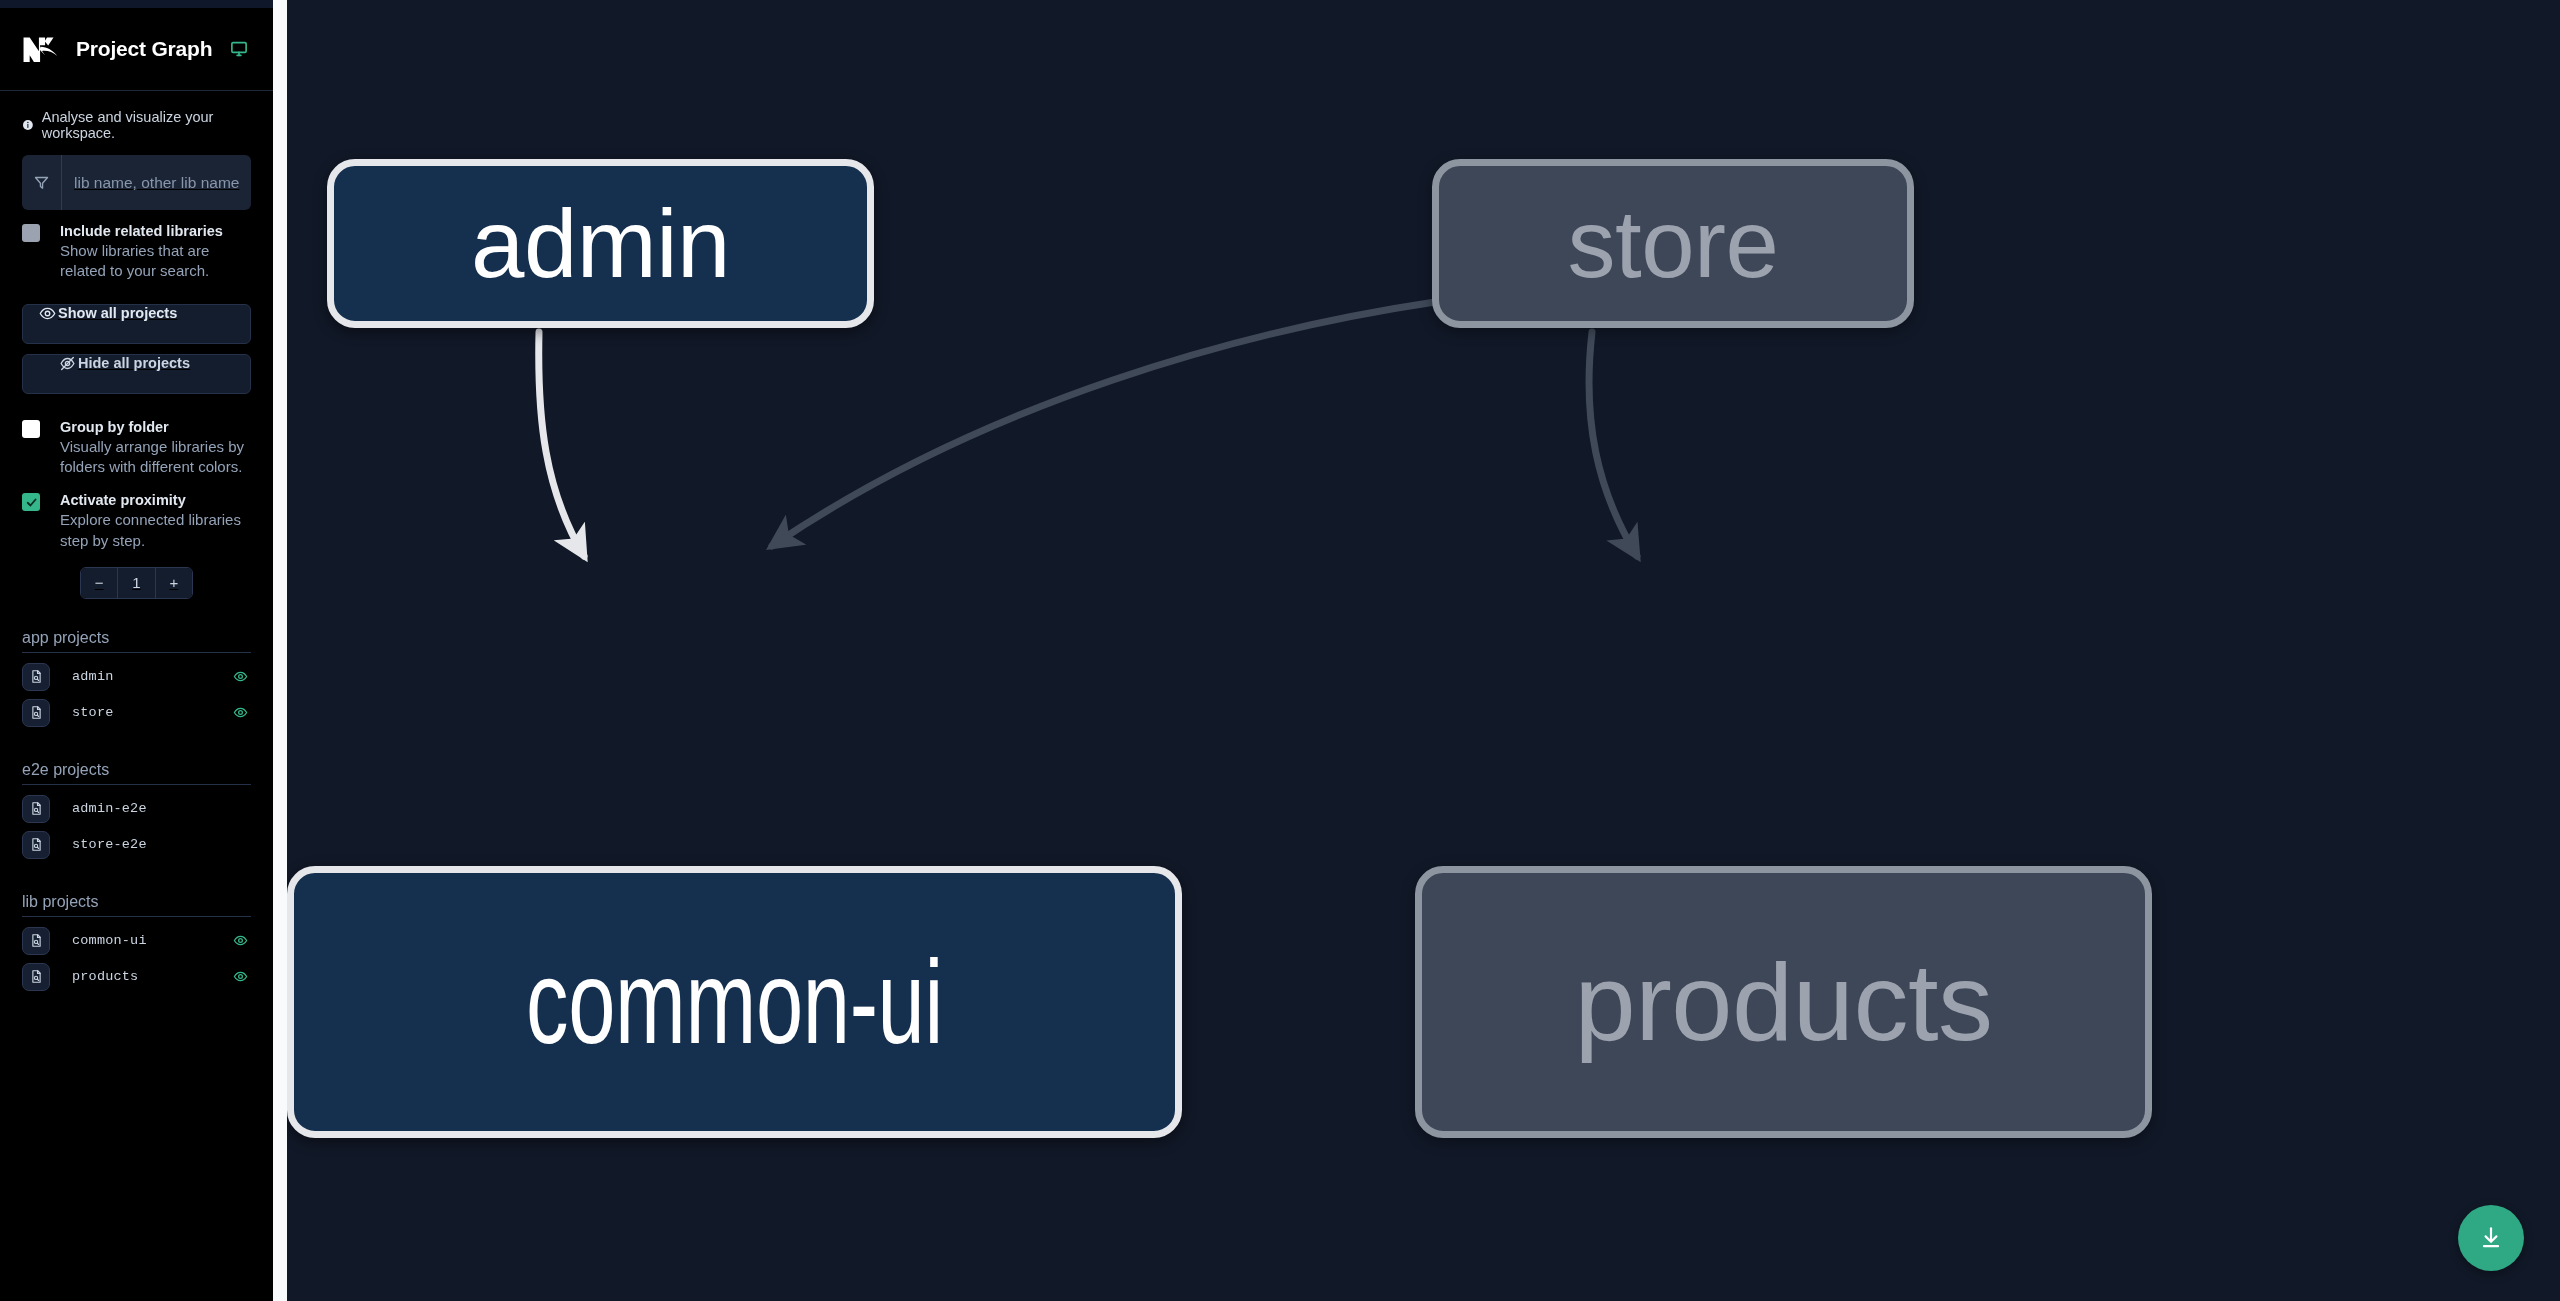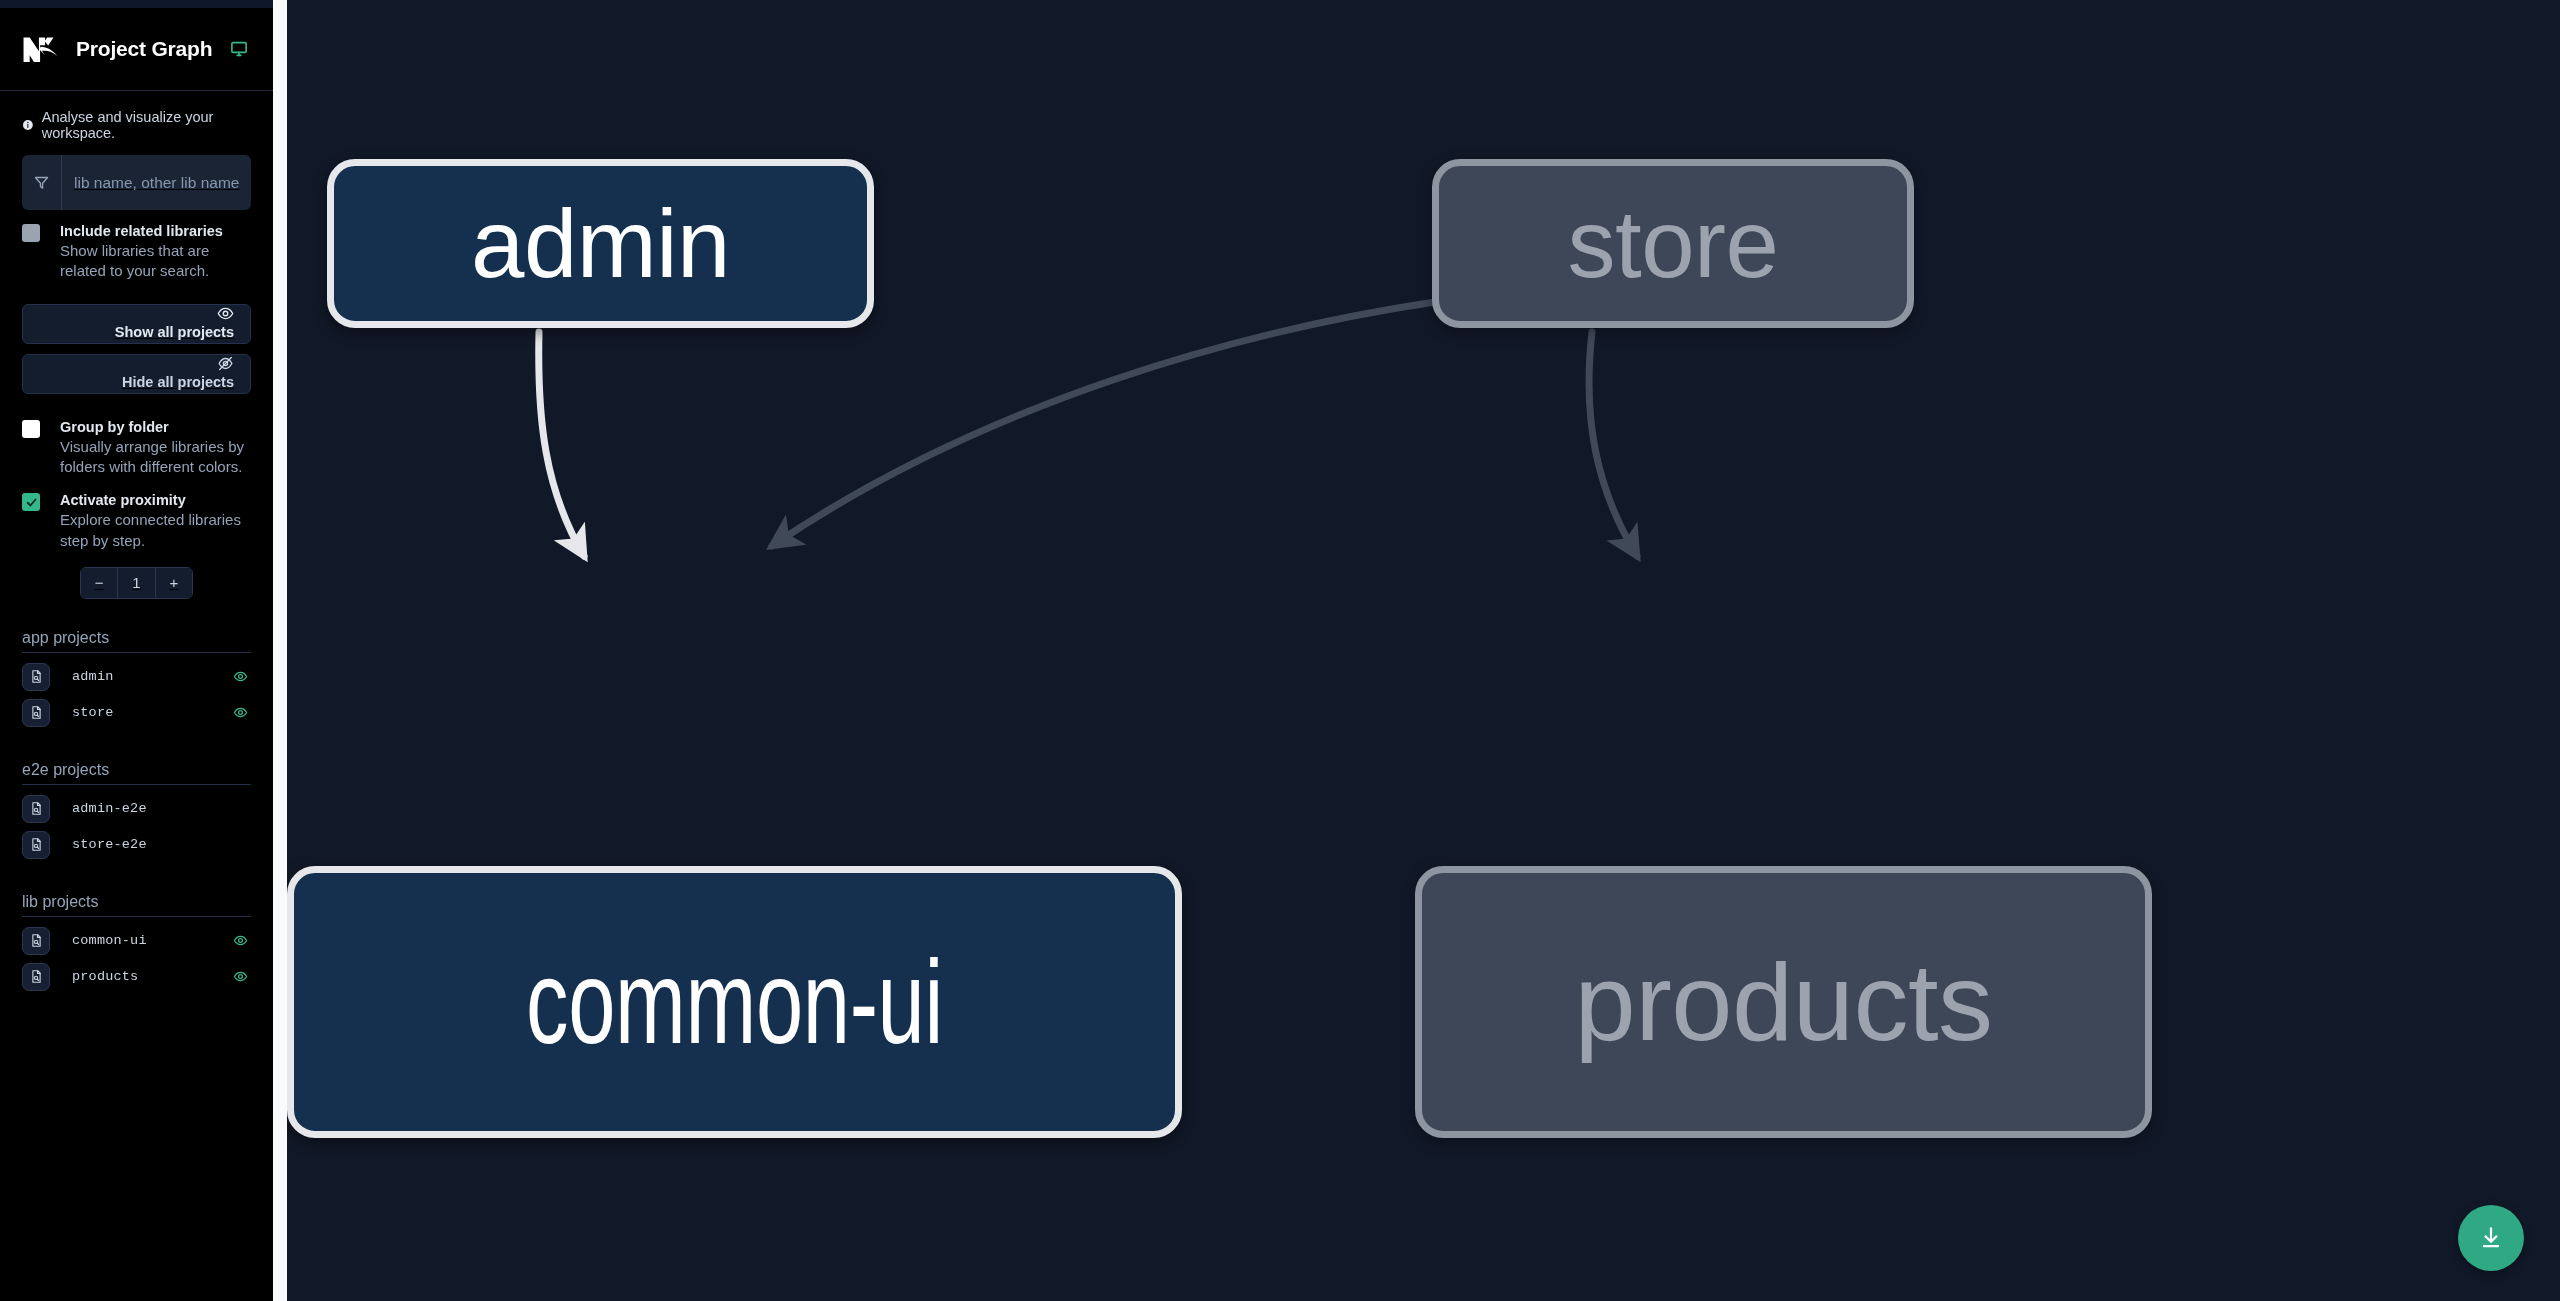--- a/index.html
+++ b/index.html
@@ -180,33 +180,32 @@
     color: #94a3b8;
     font-size: 15px;
     line-height: 1.35;
     margin-top: 1px;
   }
 
   .ghost-btn {
     width: 100%;
     height: 40px;
     display: flex;
-    align-items: flex-end;
+    align-items: flex-start;
     gap: 2px;
     padding: 0 16px;
     background: #141d2e;
     border: 1px solid #253049;
     border-radius: 6px;
     color: #e2e8f0;
     font-size: 14.5px;
     font-weight: 700;
     font-family: "Liberation Sans", sans-serif;
     cursor: pointer;
     margin-top: 10px;
-    flex-direction: column;
   }
   .ghost-btn.muted { color: #cbd5e1; padding-left: 36px; }
 
   .stepper {
     display: flex;
     margin: 16px auto 0 auto;
     width: 113px;
     border: 1px solid #2b3750;
     border-radius: 6px;
     overflow: hidden;

